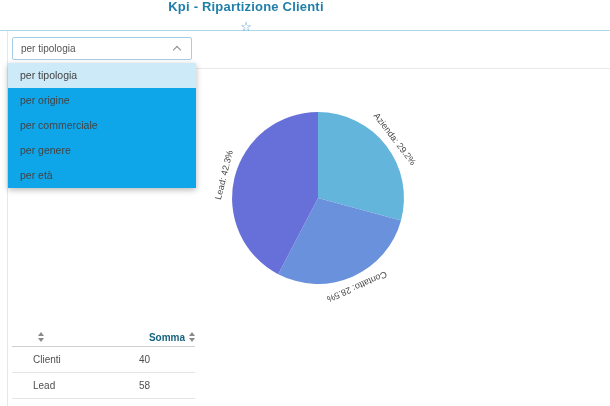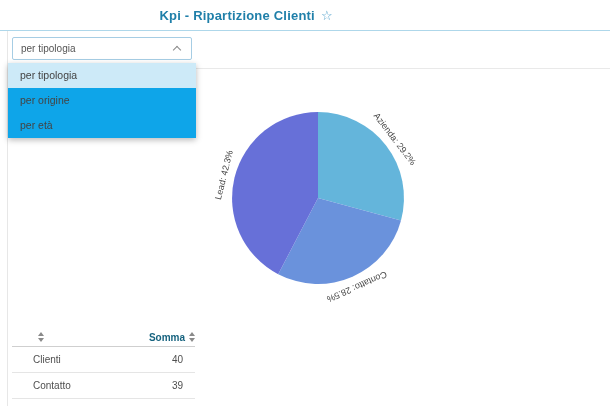--- a/index.html
+++ b/index.html
@@ -4,21 +4,21 @@
 <style>
   * { margin:0; padding:0; box-sizing:border-box; }
   html,body { width:610px; height:406px; background:#fff; overflow:hidden;
               font-family:"Liberation Sans", sans-serif; }
   .page { position:relative; width:610px; height:406px; background:#fff; }
 
   
   .titlebar { position:absolute; left:0; top:0; width:610px; height:31px;
               border-bottom:1px solid #aed7ea; background:#fff; }
   .title-wrap { position:absolute; left:0; top:0; width:492px; height:31px;
-                display:flex; align-items:center; justify-content:center; gap:6px; }
+                display:flex; align-items:center; justify-content:center; gap:6px;flex-direction:column; }
   .page-title { color:#1f7fa9; font-size:13px; font-weight:600; letter-spacing:.2px; }
   .fav-star { color:#4f9fca; font-size:13px; line-height:1; cursor:pointer; }
 
   
   .panel-left-border { position:absolute; left:7px; top:31px; width:1px; height:375px; background:#e7e7e7; }
   .filter-row-divider { position:absolute; left:8px; top:68px; width:602px; height:1px; background:#e9e9e9; }
 
   
   .select-box { position:absolute; left:12px; top:37px; width:180px; height:23px;
                 border:1px solid #a6cde4; border-radius:2px; background:#fff;
@@ -40,21 +40,21 @@
 
   
   .summary-table { position:absolute; left:12px; top:329px; width:183px;
                    border-collapse:collapse; font-size:10px; color:#4f4f4f; }
   .summary-table th { height:17px; font-size:10px; border-bottom:1px solid #cfcfcf;
                       font-weight:bold; vertical-align:middle; cursor:pointer; }
   .th1-inner { display:flex; align-items:center; padding-left:26px; }
   .th2-inner { display:flex; align-items:center; justify-content:flex-end; gap:4px; color:#17637f; }
   .summary-table td { height:26px; border-bottom:1px solid #e5e5e5; vertical-align:middle; }
   .summary-table td.c1 { padding-left:21px; }
-  .summary-table td.c2 { text-align:right; padding-right:12px; }
+  .summary-table td.c2 { text-align:center; padding-right:12px; }
 
   .sort-icon { display:inline-flex; flex-direction:column; gap:2px; }
   .sort-icon i { display:block; width:0; height:0;
                  border-left:3px solid transparent; border-right:3px solid transparent; }
   .sort-icon .up   { border-bottom:4px solid #8a8a8a; }
   .sort-icon .down { border-top:4px solid #8a8a8a; }
 </style>
 </head>
 <body>
 
@@ -71,20 +71,22 @@
   <div class="filter-row-divider"></div>
 
   <div class="select-box">
     <span class="select-value">per tipologia</span>
     <span class="chevron-up"></span>
   </div>
 
   <div class="dropdown">
       <div class="dd-item selected">per tipologia</div>
       <div class="dd-item">per origine</div>
+      <div class="dd-item">per commerciale</div>
+      <div class="dd-item">per genere</div>
       <div class="dd-item">per età</div>
     </div>
 
   <div class="chart-area">
     <svg width="230" height="215" viewBox="0 0 230 215">
         <path d="M108,103 L108.0,17.0 A86,86 0 0 1 191.0,125.4 Z" fill="#64b5db"></path>
         <text x="185.0" y="44.0" dy="0.35em" text-anchor="middle" transform="rotate(52.6,185.0,44.0)" class="pie-label">Azienda: 29.2%</text>
         <path d="M108,103 L191.0,125.4 A86,86 0 0 1 68.2,179.2 Z" fill="#6a92dc"></path>
         <text x="146.9" y="191.9" dy="0.35em" text-anchor="middle" transform="rotate(156.4,146.9,191.9)" class="pie-label">Contatto: 28.5%</text>
         <path d="M108,103 L68.2,179.2 A86,86 0 0 1 108.0,17.0 Z" fill="#6770d8"></path>
@@ -113,23 +115,19 @@
           </span>
         </th>
       </tr>
     </thead>
     <tbody>
         <tr>
           <td class="c1">Clienti</td>
           <td class="c2">40</td>
         </tr>
         <tr>
-          <td class="c1">Contatto</td>
-          <td class="c2">39</td>
-        </tr>
-        <tr>
           <td class="c1">Lead</td>
           <td class="c2">58</td>
         </tr>
       </tbody>
   </table>
 
 </div>
 
 </body></html>

